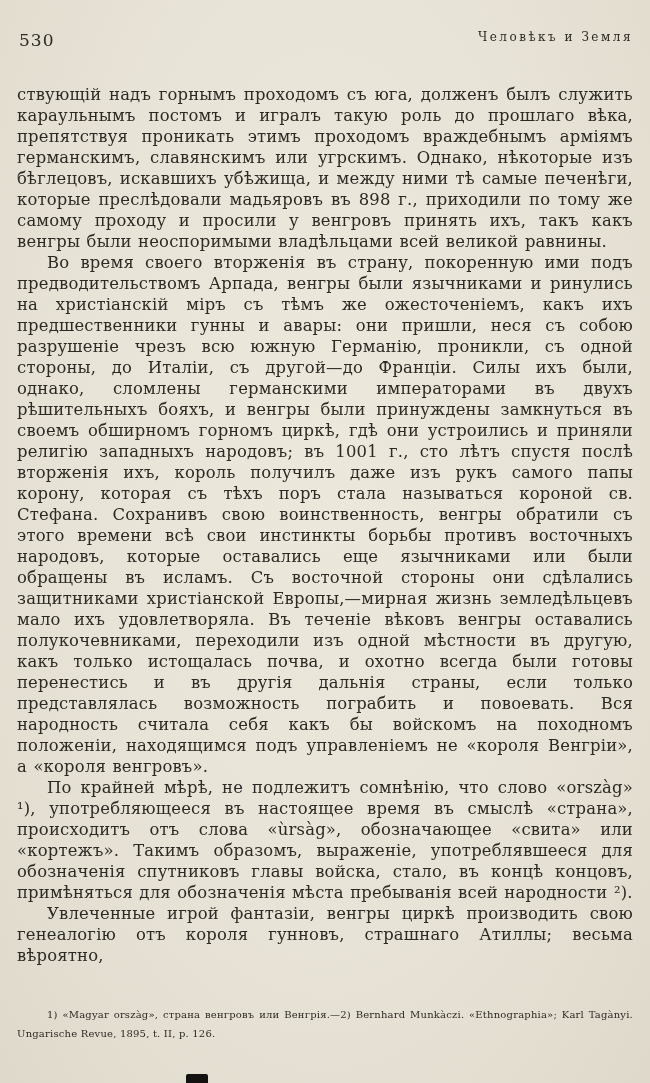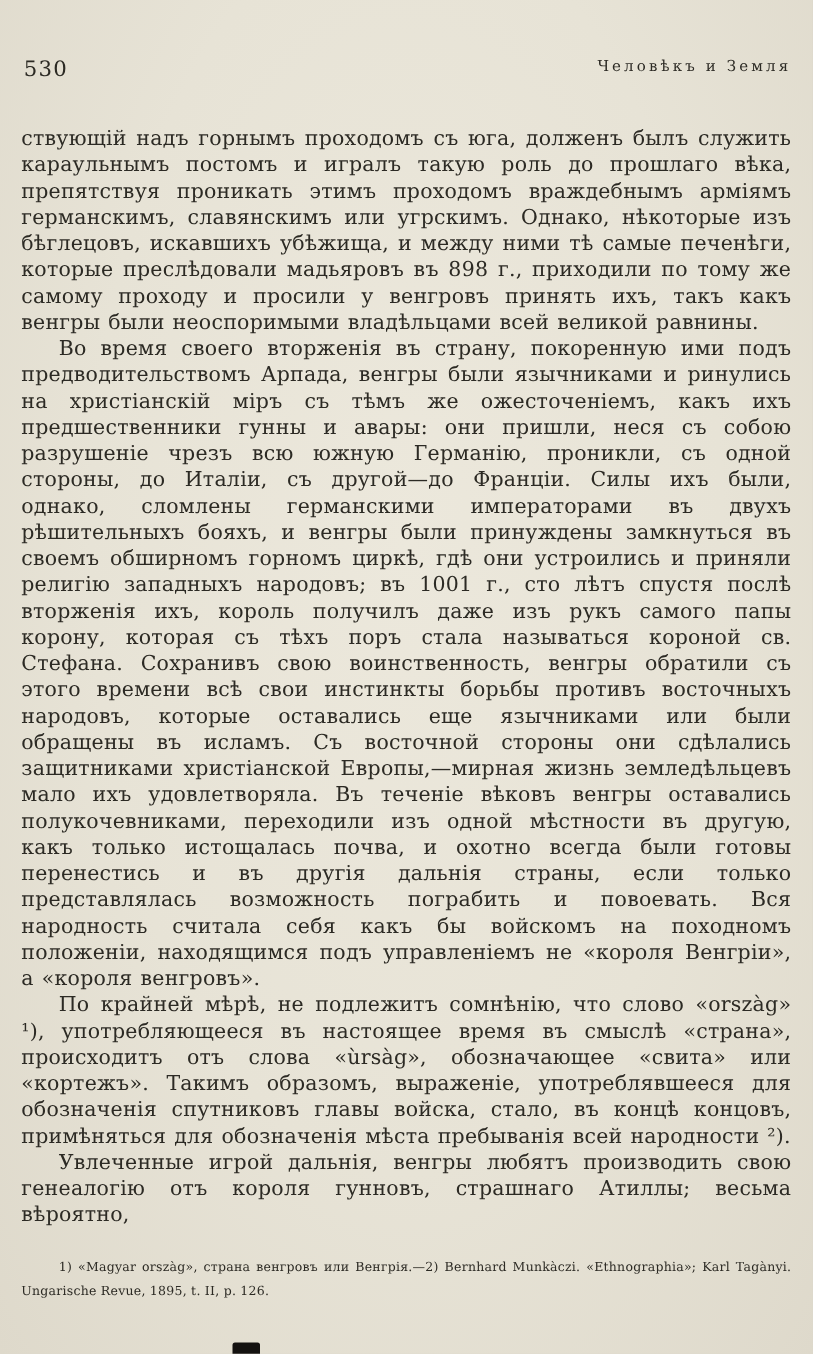--- a/index.html
+++ b/index.html
@@ -13,21 +13,21 @@
     font-family: "DejaVu Serif", "Liberation Serif", serif;
     overflow: hidden;
   }
   .page {
     position: relative;
     width: 650px;
     height: 1083px;
     box-sizing: border-box;
     background: radial-gradient(ellipse at 50% 40%, #ece8dc 0%, #e7e3d6 55%, #ded9cb 100%);
     color: #2c2a24;
-    padding: 46px 17px 0 17px;
+    padding: 30px 17px 0 17px;
   }
   .running-head {
     position: relative;
     height: 28px;
     margin-bottom: 26px;
   }
   .page-num {
     position: absolute;
     left: 2px;
     top: 0;
@@ -82,20 +82,20 @@
 
   <header class="running-head">
     <span class="page-num">530</span>
     <span class="running-title">Человѣкъ и Земля</span>
   </header>
 
   <main class="body-text">
     <p class="para first">ствующій надъ горнымъ проходомъ съ юга, долженъ былъ служить караульнымъ постомъ и игралъ такую роль до прошлаго вѣка, препятствуя проникать этимъ проходомъ враждебнымъ арміямъ германскимъ, славянскимъ или угрскимъ. Однако, нѣкоторые изъ бѣглецовъ, искавшихъ убѣжища, и между ними тѣ самые печенѣги, которые преслѣдовали мадьяровъ въ 898 г., приходили по тому же самому проходу и просили у венгровъ принять ихъ, такъ какъ венгры были неоспоримыми владѣльцами всей великой равнины.</p>
     <p class="para">Во время своего вторженія въ страну, покоренную ими подъ предводительствомъ Арпада, венгры были язычниками и ринулись на христіанскій міръ съ тѣмъ же ожесточеніемъ, какъ ихъ предшественники гунны и авары: они пришли, неся съ собою разрушеніе чрезъ всю южную Германію, проникли, съ одной стороны, до Италіи, съ другой—до Франціи. Силы ихъ были, однако, сломлены германскими императорами въ двухъ рѣшительныхъ бояхъ, и венгры были принуждены замкнуться въ своемъ обширномъ горномъ циркѣ, гдѣ они устроились и приняли религію западныхъ народовъ; въ 1001 г., сто лѣтъ спустя послѣ вторженія ихъ, король получилъ даже изъ рукъ самого папы корону, которая съ тѣхъ поръ стала называться короной св. Стефана. Сохранивъ свою воинственность, венгры обратили съ этого времени всѣ свои инстинкты борьбы противъ восточныхъ народовъ, которые оставались еще язычниками или были обращены въ исламъ. Съ восточной стороны они сдѣлались защитниками христіанской Европы,—мирная жизнь земледѣльцевъ мало ихъ удовлетворяла. Въ теченіе вѣковъ венгры оставались полукочевниками, переходили изъ одной мѣстности въ другую, какъ только истощалась почва, и охотно всегда были готовы перенестись и въ другія дальнія страны, если только представлялась возможность пограбить и повоевать. Вся народность считала себя какъ бы войскомъ на походномъ положеніи, находящимся подъ управленіемъ не «короля Венгріи», а «короля венгровъ».</p>
     <p class="para">По крайней мѣрѣ, не подлежитъ сомнѣнію, что слово «orszàg» ¹), употребляющееся въ настоящее время въ смыслѣ «страна», происходитъ отъ слова «ùrsàg», обозначающее «свита» или «кортежъ». Такимъ образомъ, выраженіе, употреблявшееся для обозначенія спутниковъ главы войска, стало, въ концѣ концовъ, примѣняться для обозначенія мѣста пребыванія всей народности ²).</p>
-    <p class="para">Увлеченные игрой дальнія, венгры любятъ производить свою генеалогію отъ короля гунновъ, страшнаго Атиллы; весьма вѣроятно,</p>
+    <p class="para">Увлеченные игрой фантазіи, венгры циркѣ производить свою генеалогію отъ короля гунновъ, страшнаго Атиллы; весьма вѣроятно,</p>
   </main>
 
   <footer class="footnote">1) «Magyar orszàg», страна венгровъ или Венгрія.—2) Bernhard Munkàczi. «Ethnographia»; Karl Tagànyi. Ungarische Revue, 1895, t. II, p. 126.</footer>
 
   <div class="artifact"></div>
 
 </div>
 
 </body></html>

